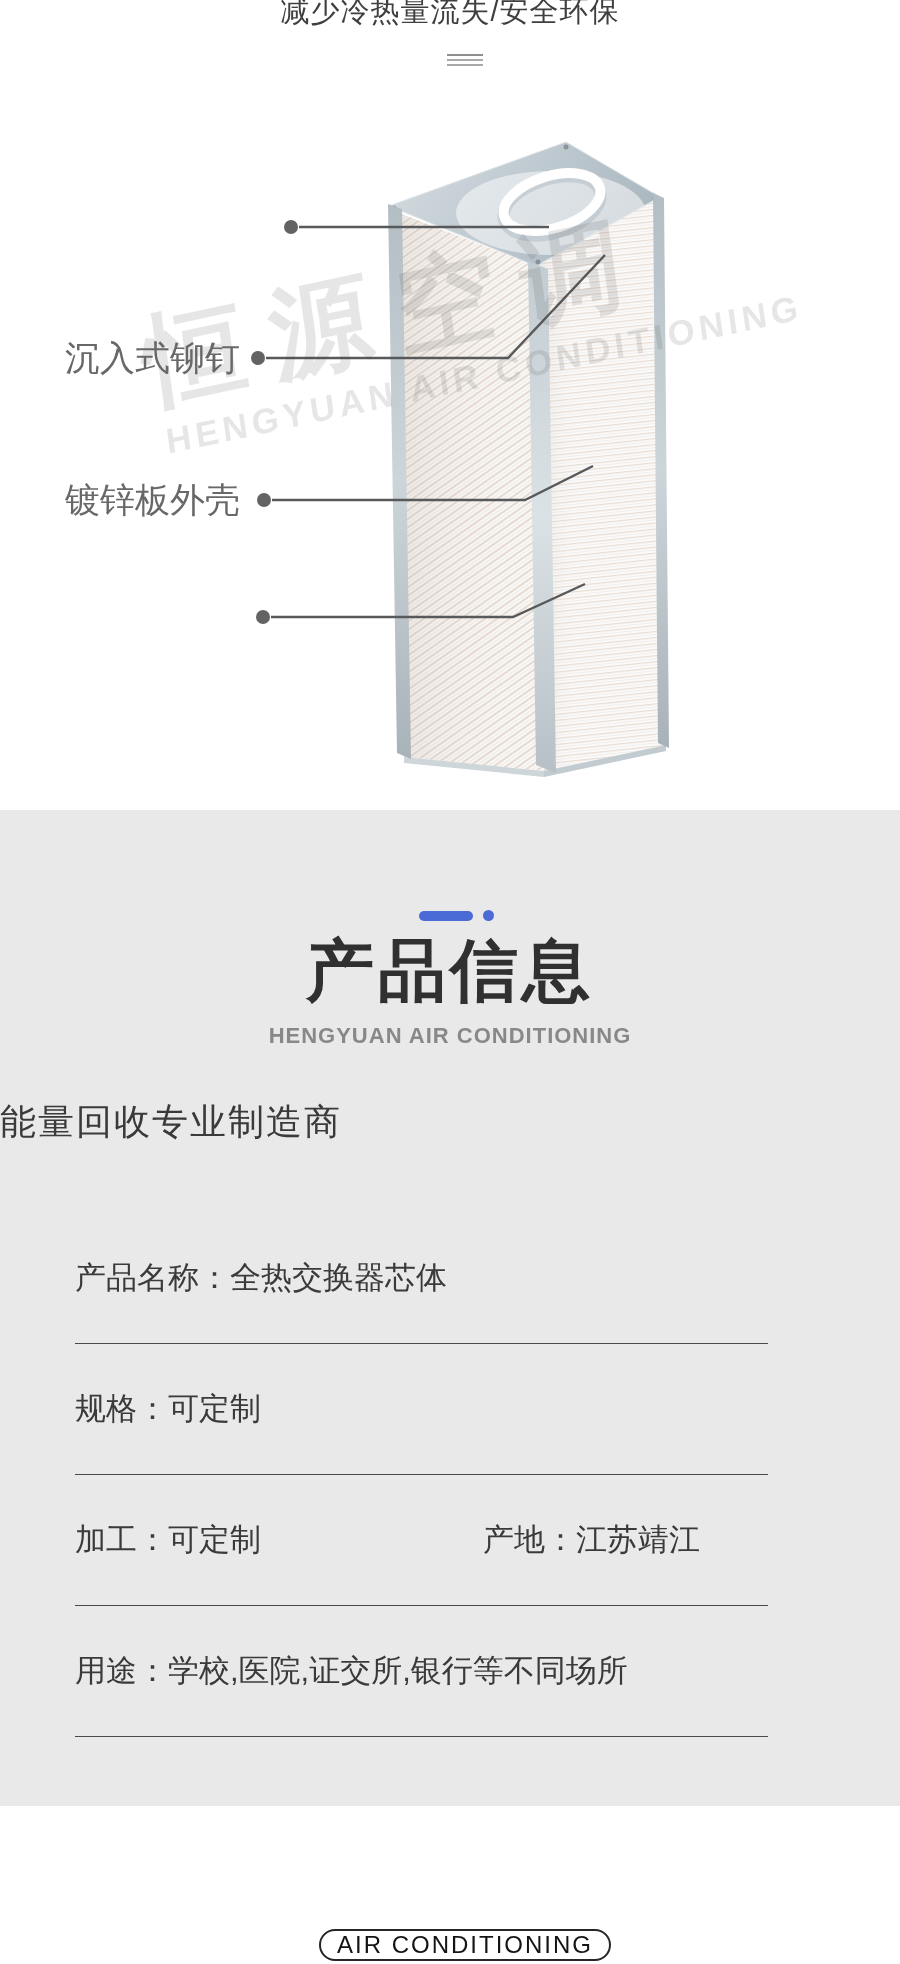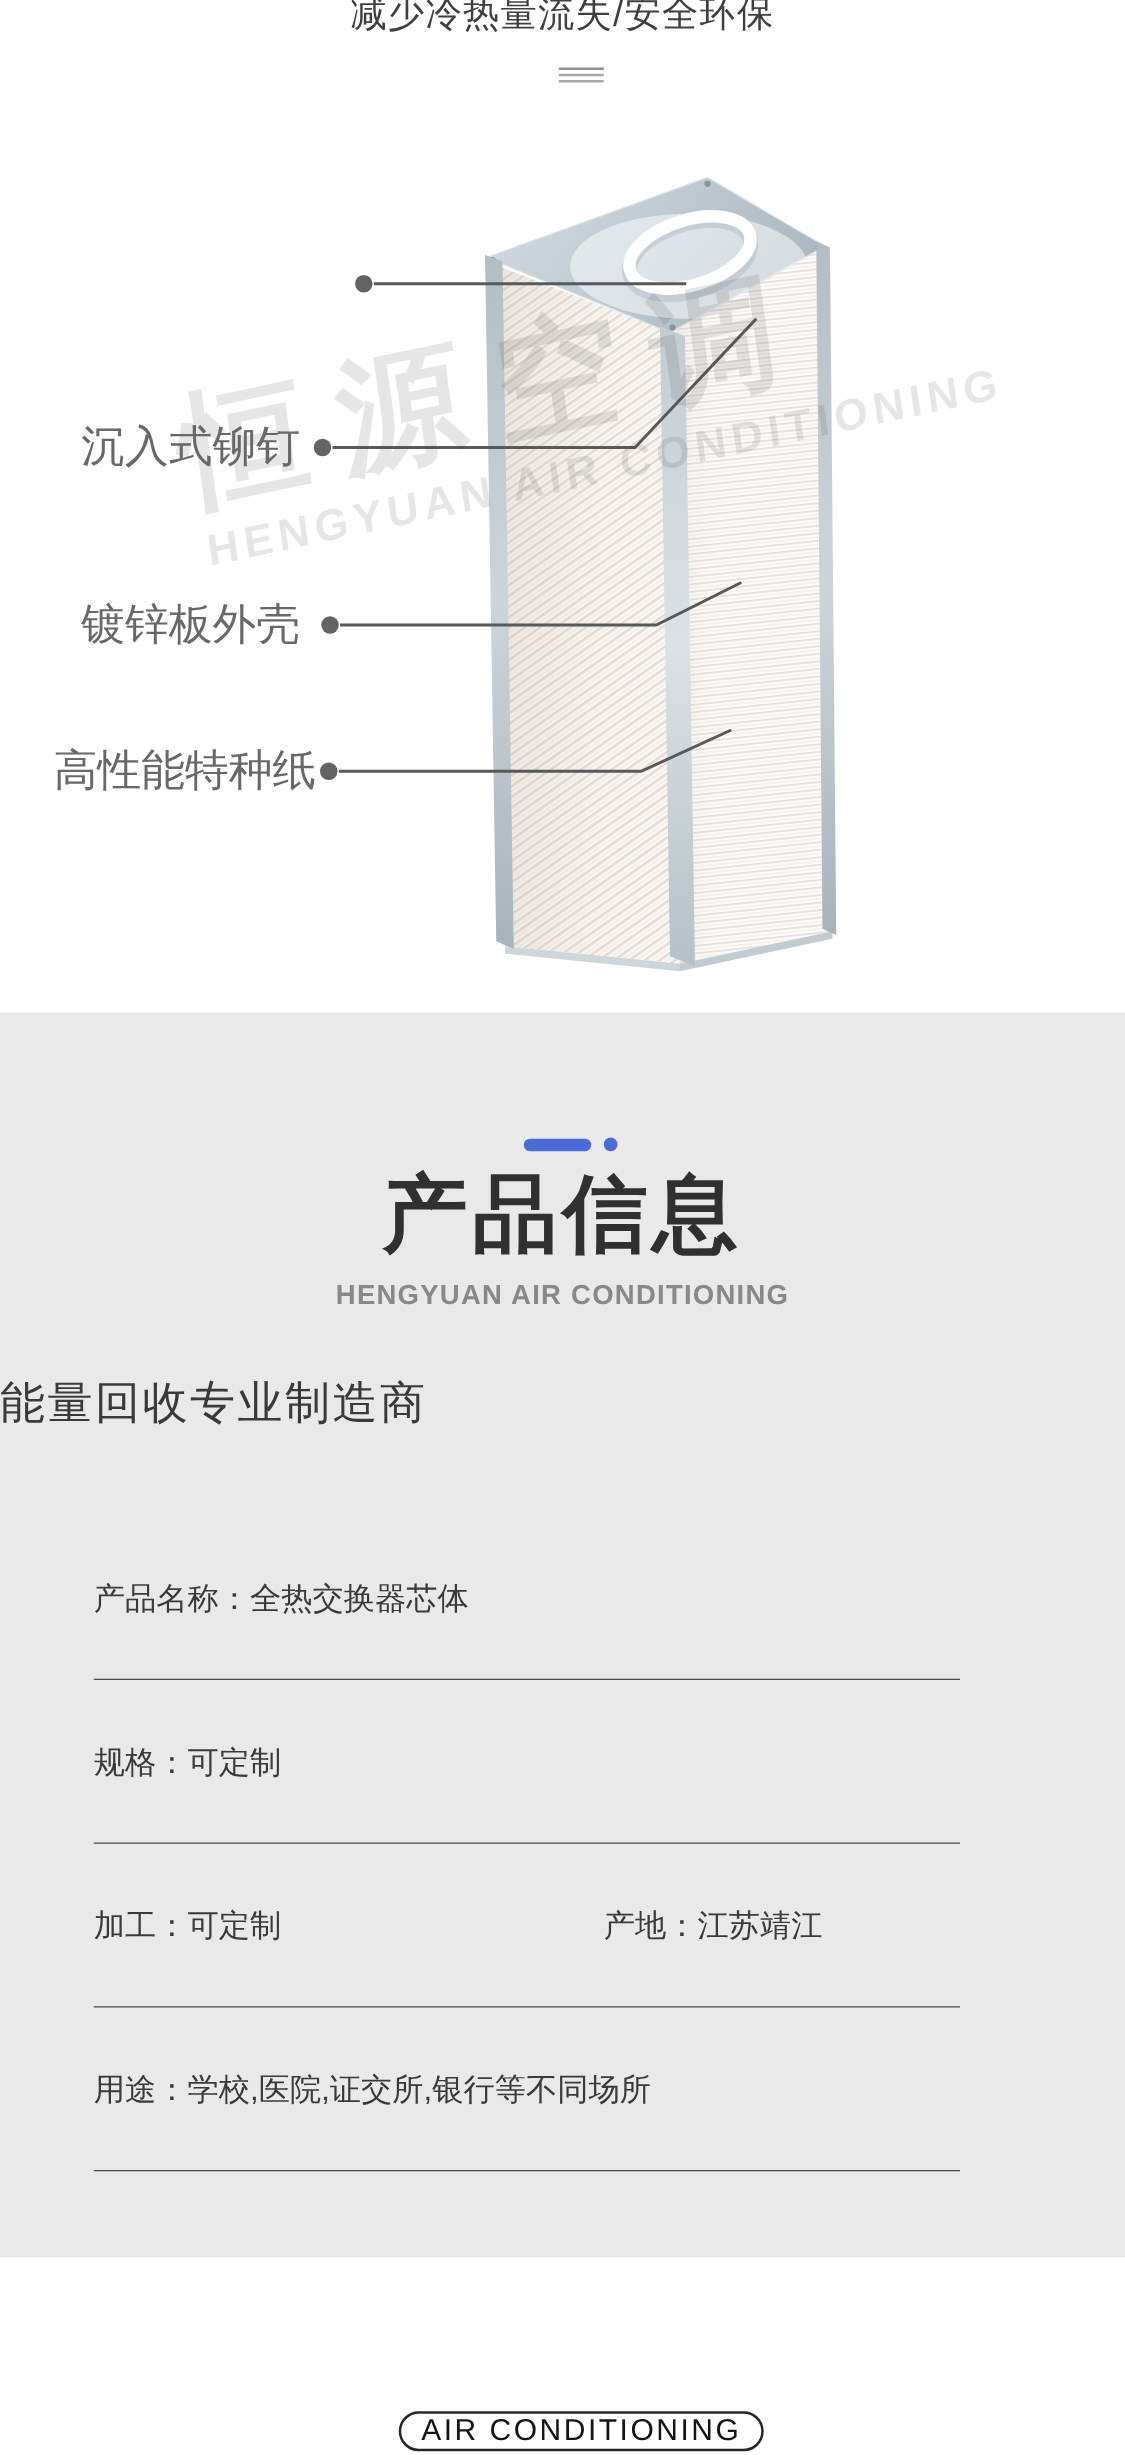--- a/index.html
+++ b/index.html
@@ -55,21 +55,21 @@
     font-size:22px;font-weight:700;letter-spacing:1px;color:#888888;
   }
   .info-tagline{
     position:absolute;top:288px;left:0;width:100%;text-align:left;
     font-size:36px;letter-spacing:2px;color:#3a3a3a;
   }
   .spec-table{position:absolute;top:403px;left:75px;width:693px;}
   .spec-row{
     height:130px;border-bottom:1px solid #4a4a4a;
     display:flex;align-items:center;
-    font-size:25px;color:#3a3a3a;white-space:nowrap;
+    font-size:31px;color:#3a3a3a;white-space:nowrap;
   }
   .spec-cell{flex:1 1 auto;}
   .spec-cell.half{flex:0 0 408px;}
   
   .footer{position:absolute;left:0;top:1806px;width:900px;height:158px;background:#ffffff;}
   .badge{
     position:absolute;top:123px;left:50%;transform:translateX(calc(-50% + 15px));
     padding:1px 16px;border:2px solid #262626;border-radius:17px;
     font-size:24px;line-height:26px;letter-spacing:2px;color:#141414;
     background:#ffffff;white-space:nowrap;
@@ -176,21 +176,20 @@
     </g>
   </svg>
 
   <div class="watermark">
     <div class="wm-cn">恒源空调</div>
     <div class="wm-en">HENGYUAN AIR CONDITIONING</div>
   </div>
 
   <div class="callout co2">沉入式铆钉</div>
   <div class="callout co3">镀锌板外壳</div>
-  <div class="callout co4">高性能特种纸</div>
 </div>
 
 <div class="info">
 
   <div class="accent">
     <span class="dash"></span>
     <span class="dot"></span>
   </div>
 
   <div class="info-title">产品信息</div>

